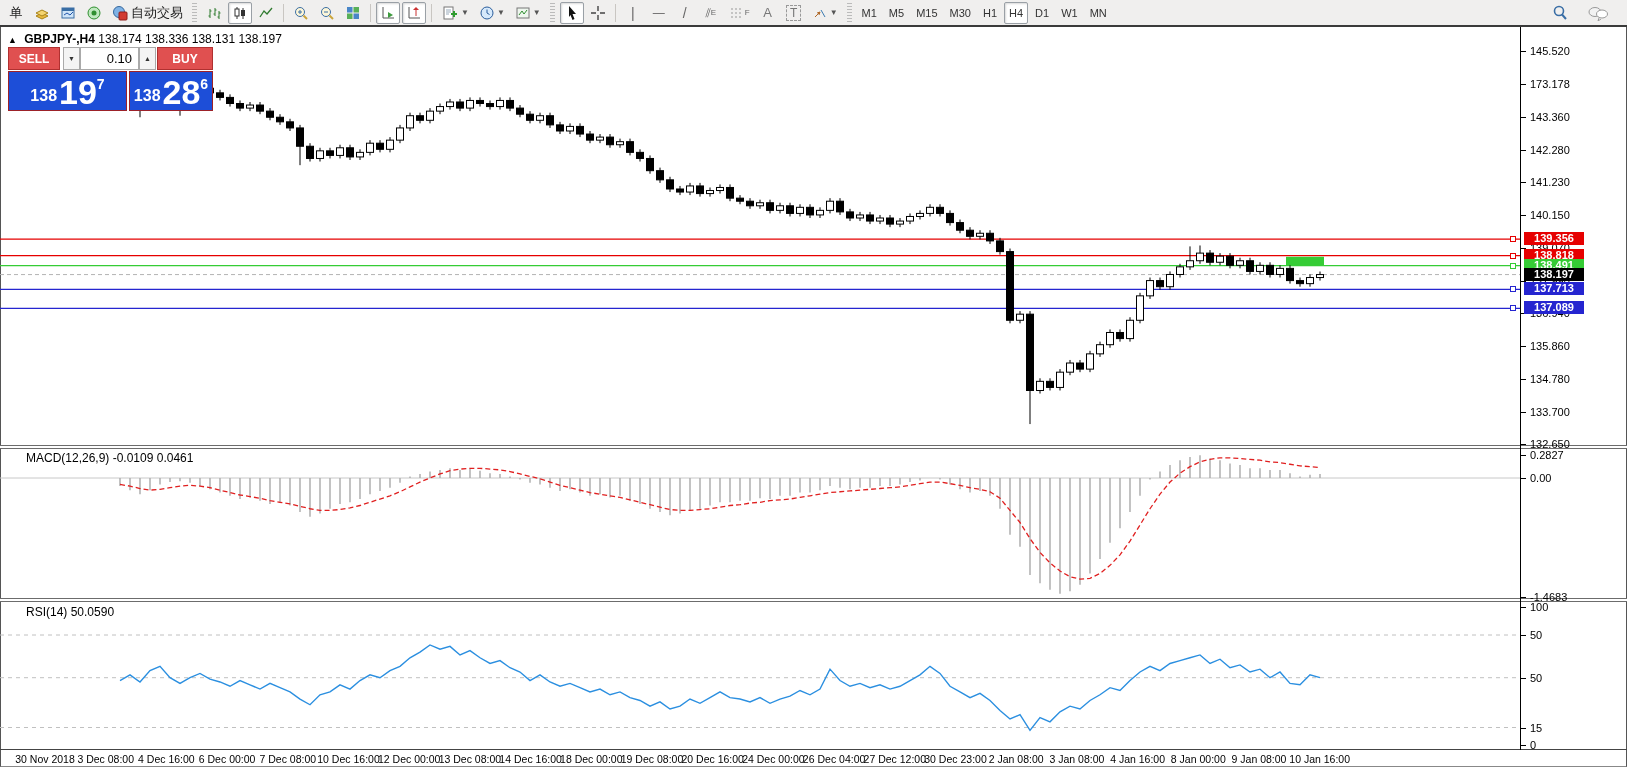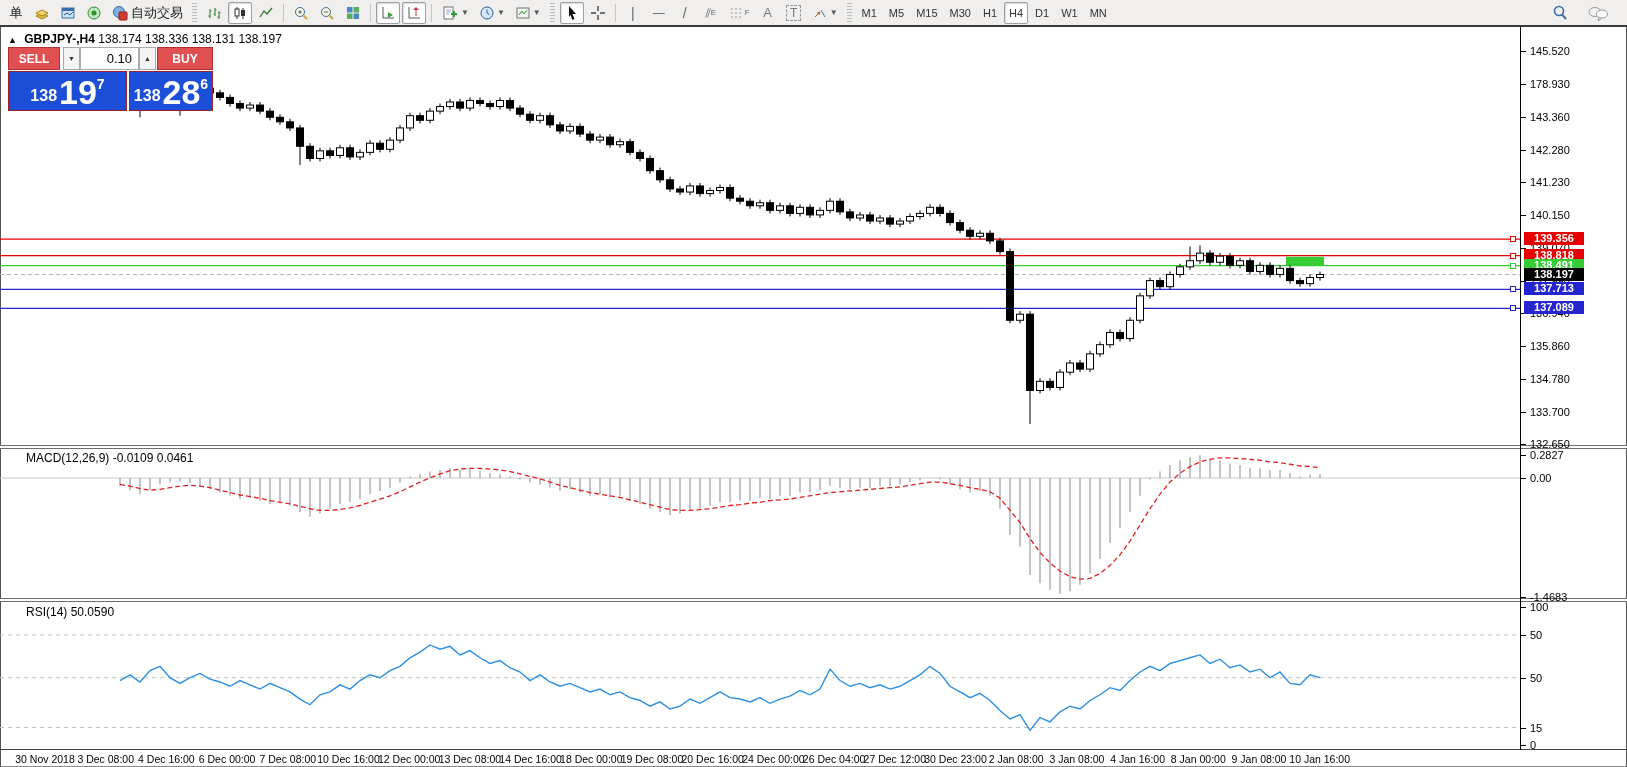--- a/index.html
+++ b/index.html
@@ -643,21 +643,21 @@
 
   <div class="splitter" style="top:445px"></div>
   <div class="splitter" style="top:598px"></div>
   <div class="pane-bottom" style="top:749px"></div>
   <div class="vaxis-line"></div>
 
   <div id="price-axis">
       <div class="axis-dash" style="top: 51px;"></div>
       <div class="axis-tick" style="top: 51px;">145.520</div>
       <div class="axis-dash" style="top: 83.9724px;"></div>
-      <div class="axis-tick" style="top: 83.9724px;">178.930</div>
+      <div class="axis-tick" style="top: 83.9724px;">173.178</div>
       <div class="axis-dash" style="top: 116.945px;"></div>
       <div class="axis-tick" style="top: 116.945px;">143.360</div>
       <div class="axis-dash" style="top: 149.917px;"></div>
       <div class="axis-tick" style="top: 149.917px;">142.280</div>
       <div class="axis-dash" style="top: 181.974px;"></div>
       <div class="axis-tick" style="top: 181.974px;">141.230</div>
       <div class="axis-dash" style="top: 214.946px;"></div>
       <div class="axis-tick" style="top: 214.946px;">140.150</div>
       <div class="axis-dash" style="top: 247.918px;"></div>
       <div class="axis-tick" style="top: 247.918px;">139.070</div>

